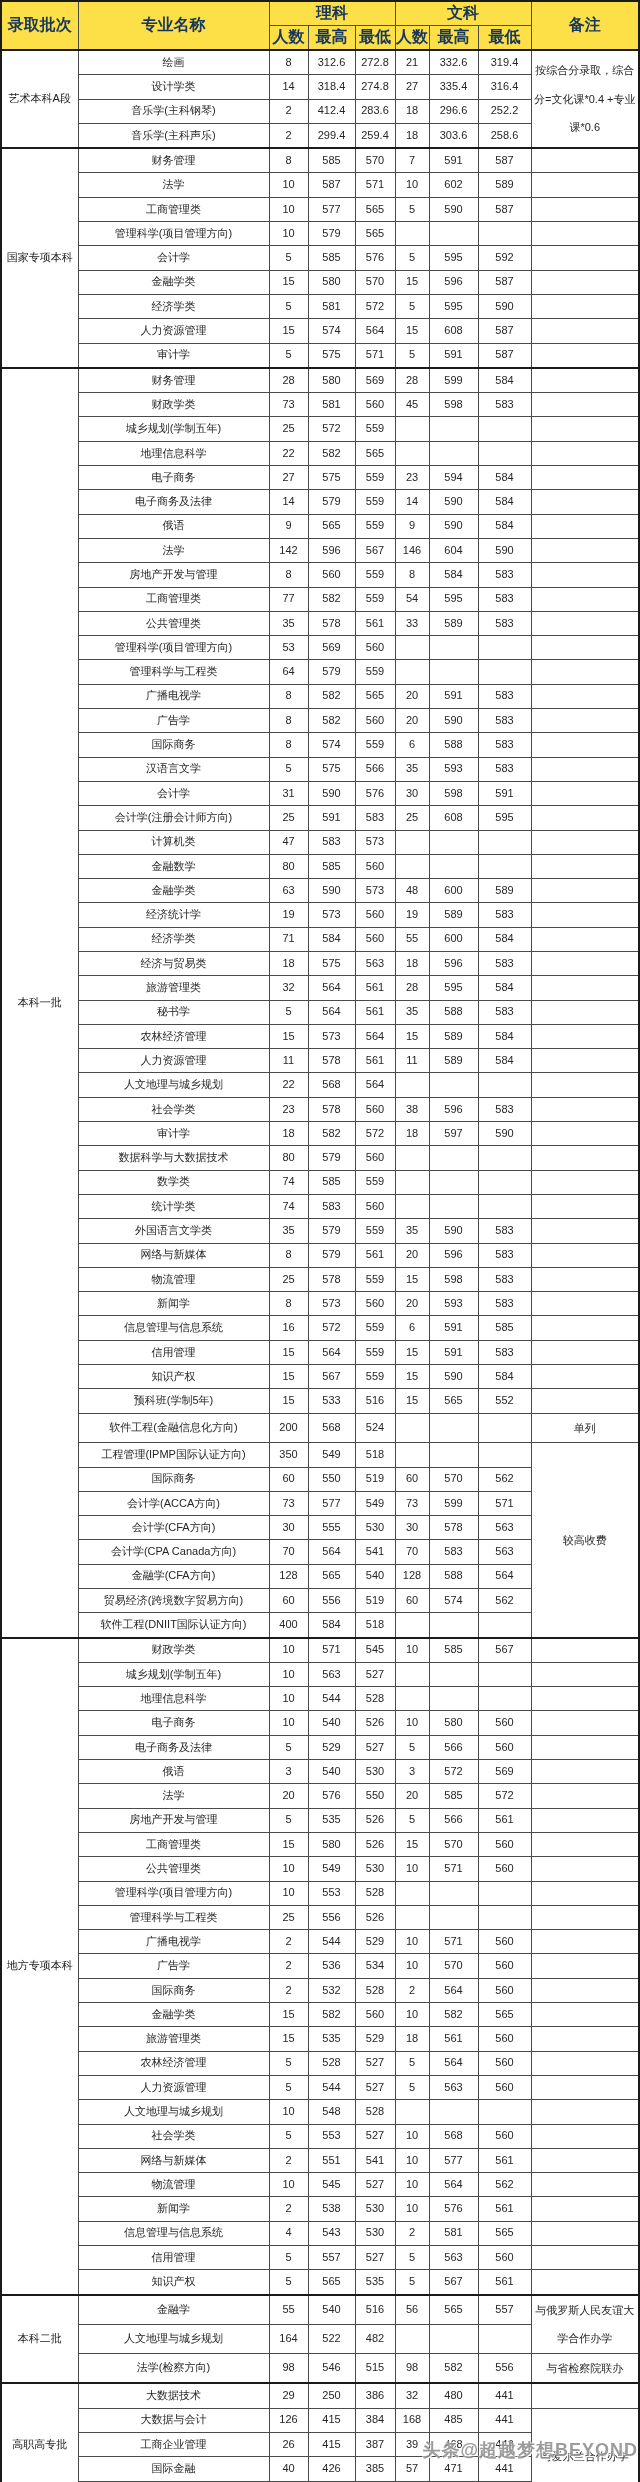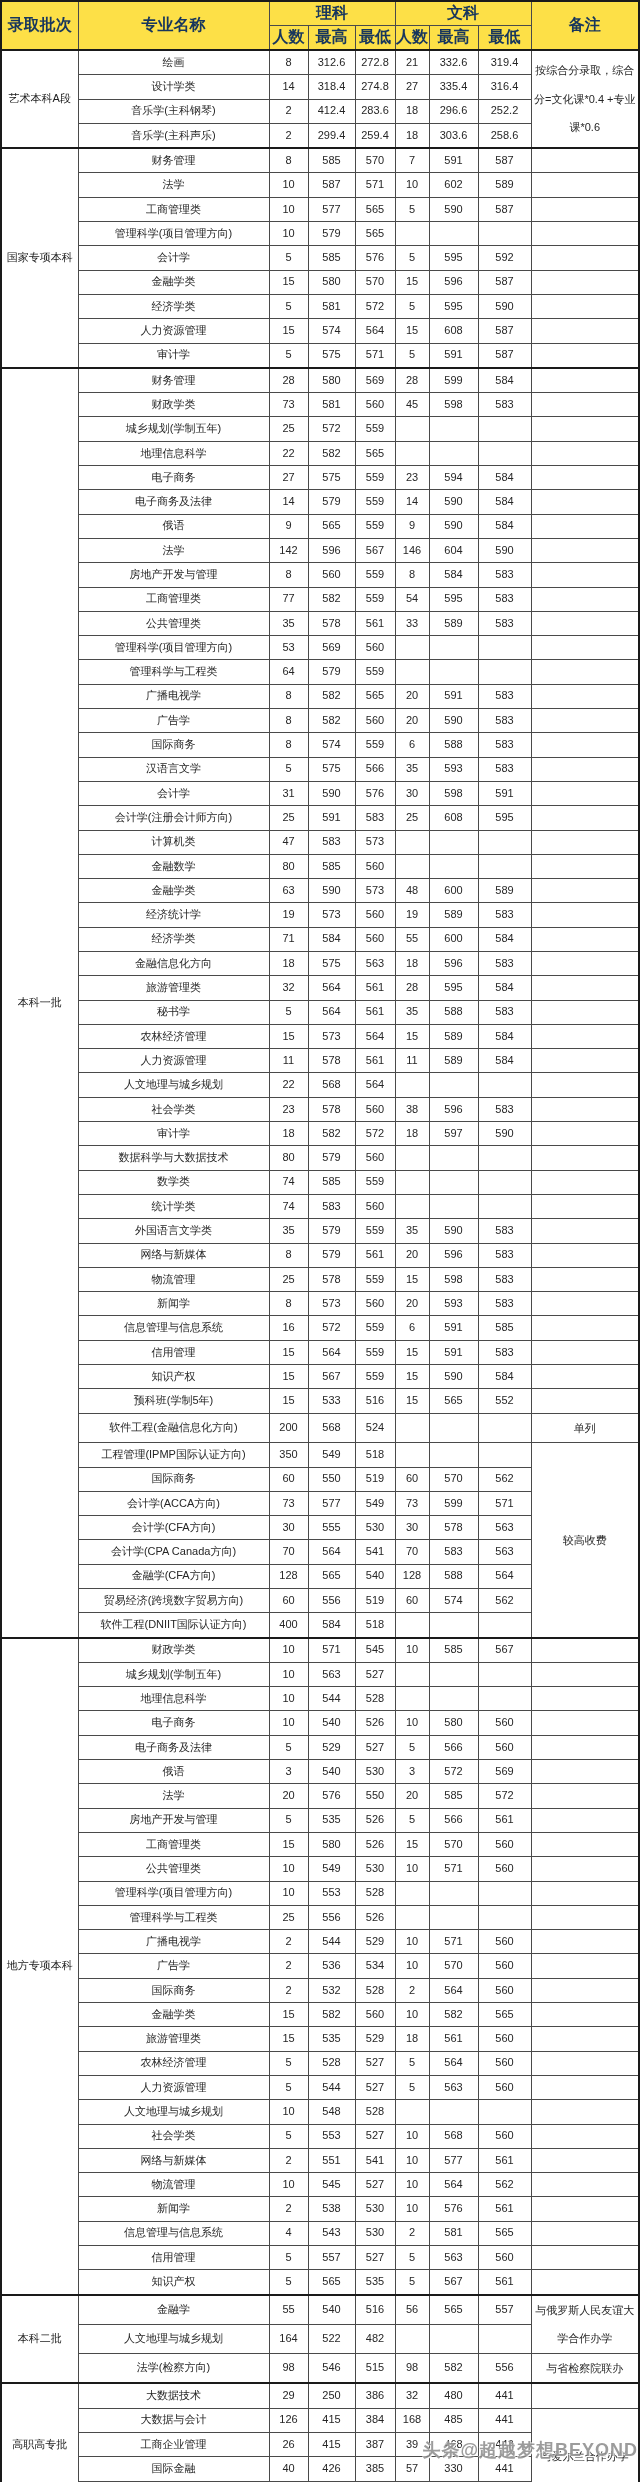--- a/index.html
+++ b/index.html
@@ -423,21 +423,21 @@
           <td class="major-cell">经济学类</td>
           <td class="num-cell">71</td>
           <td class="num-cell">584</td>
           <td class="num-cell">560</td>
           <td class="num-cell">55</td>
           <td class="num-cell">600</td>
           <td class="num-cell">584</td>
           <td class="remark-cell"></td>
         </tr>
         <tr>
-          <td class="major-cell">金融信息化方向</td>
+          <td class="major-cell">经济与贸易类</td>
           <td class="num-cell">18</td>
           <td class="num-cell">575</td>
           <td class="num-cell">563</td>
           <td class="num-cell">18</td>
           <td class="num-cell">596</td>
           <td class="num-cell">583</td>
           <td class="remark-cell"></td>
         </tr>
         <tr>
           <td class="major-cell">旅游管理类</td>
@@ -1032,21 +1032,21 @@
           <td class="num-cell">39</td>
           <td class="num-cell">468</td>
           <td class="num-cell">442</td>
         </tr>
         <tr>
           <td class="major-cell">国际金融</td>
           <td class="num-cell">40</td>
           <td class="num-cell">426</td>
           <td class="num-cell">385</td>
           <td class="num-cell">57</td>
-          <td class="num-cell">330</td>
+          <td class="num-cell">471</td>
           <td class="num-cell">441</td>
         </tr>
         <tr>
           <td class="major-cell">计算机网络技术</td>
           <td class="num-cell">179</td>
           <td class="num-cell">438</td>
           <td class="num-cell">384</td>
           <td class="num-cell">104</td>
           <td class="num-cell">514</td>
           <td class="num-cell">441</td>

